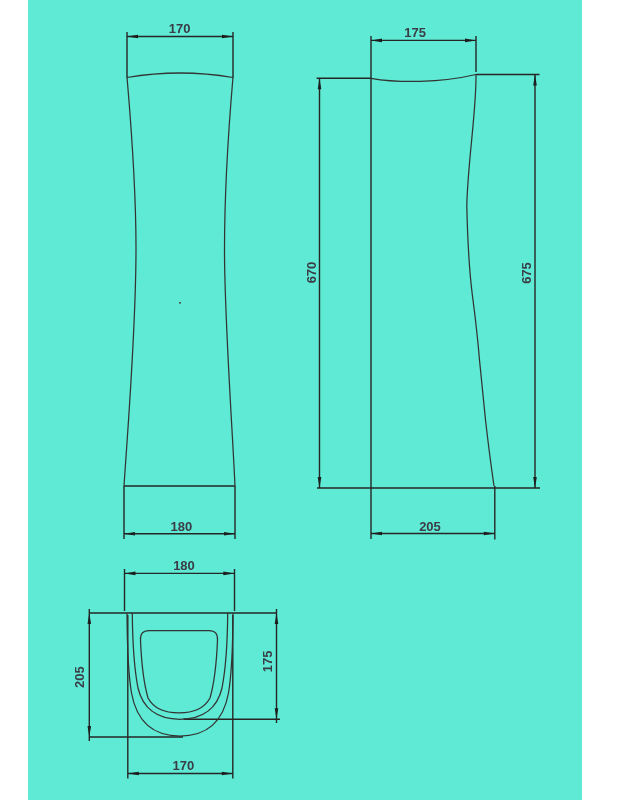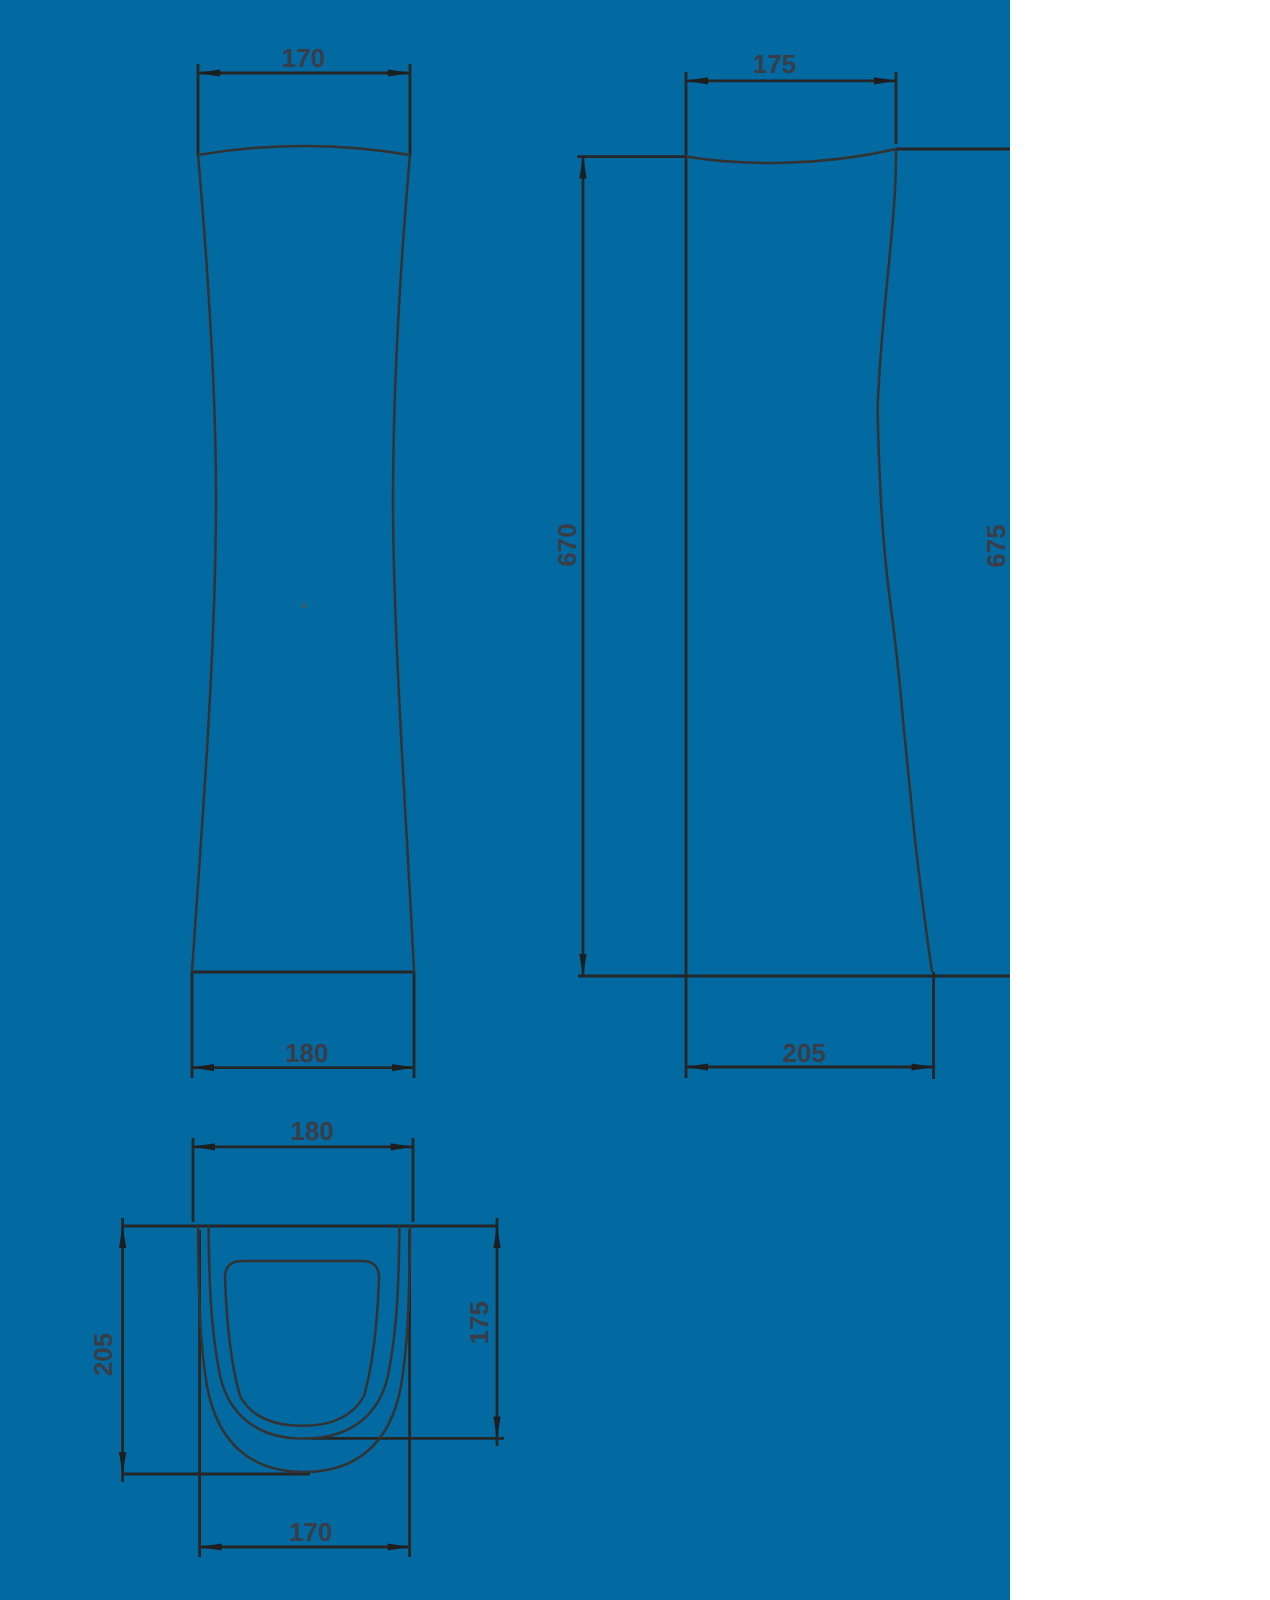--- a/index.html
+++ b/index.html
@@ -1,16 +1,16 @@
 <!DOCTYPE html>
 <html><head>
 <meta charset="utf-8">
 <style>
   html,body{margin:0;padding:0;background:#ffffff;}
-  .wrap{width:505px;height:800px;position:relative;background:#0369a1;overflow:hidden;}
+  .wrap{width:554px;height:800px;position:relative;background:#5eead4;overflow:hidden;margin-left:28px;}
   text{font-family:"Liberation Sans",sans-serif;font-size:13px;fill:#3a3c46;font-weight:bold;}
 </style>
 </head>
 <body>
 <div class="wrap">
 <svg width="635" height="800" viewBox="0 0 635 800" xmlns="http://www.w3.org/2000/svg">
 
   <g stroke="#262626" stroke-width="1.4" fill="none">
     <path d="M99,36.5 H205"></path>
     <path d="M99,32 V77.5"></path>

